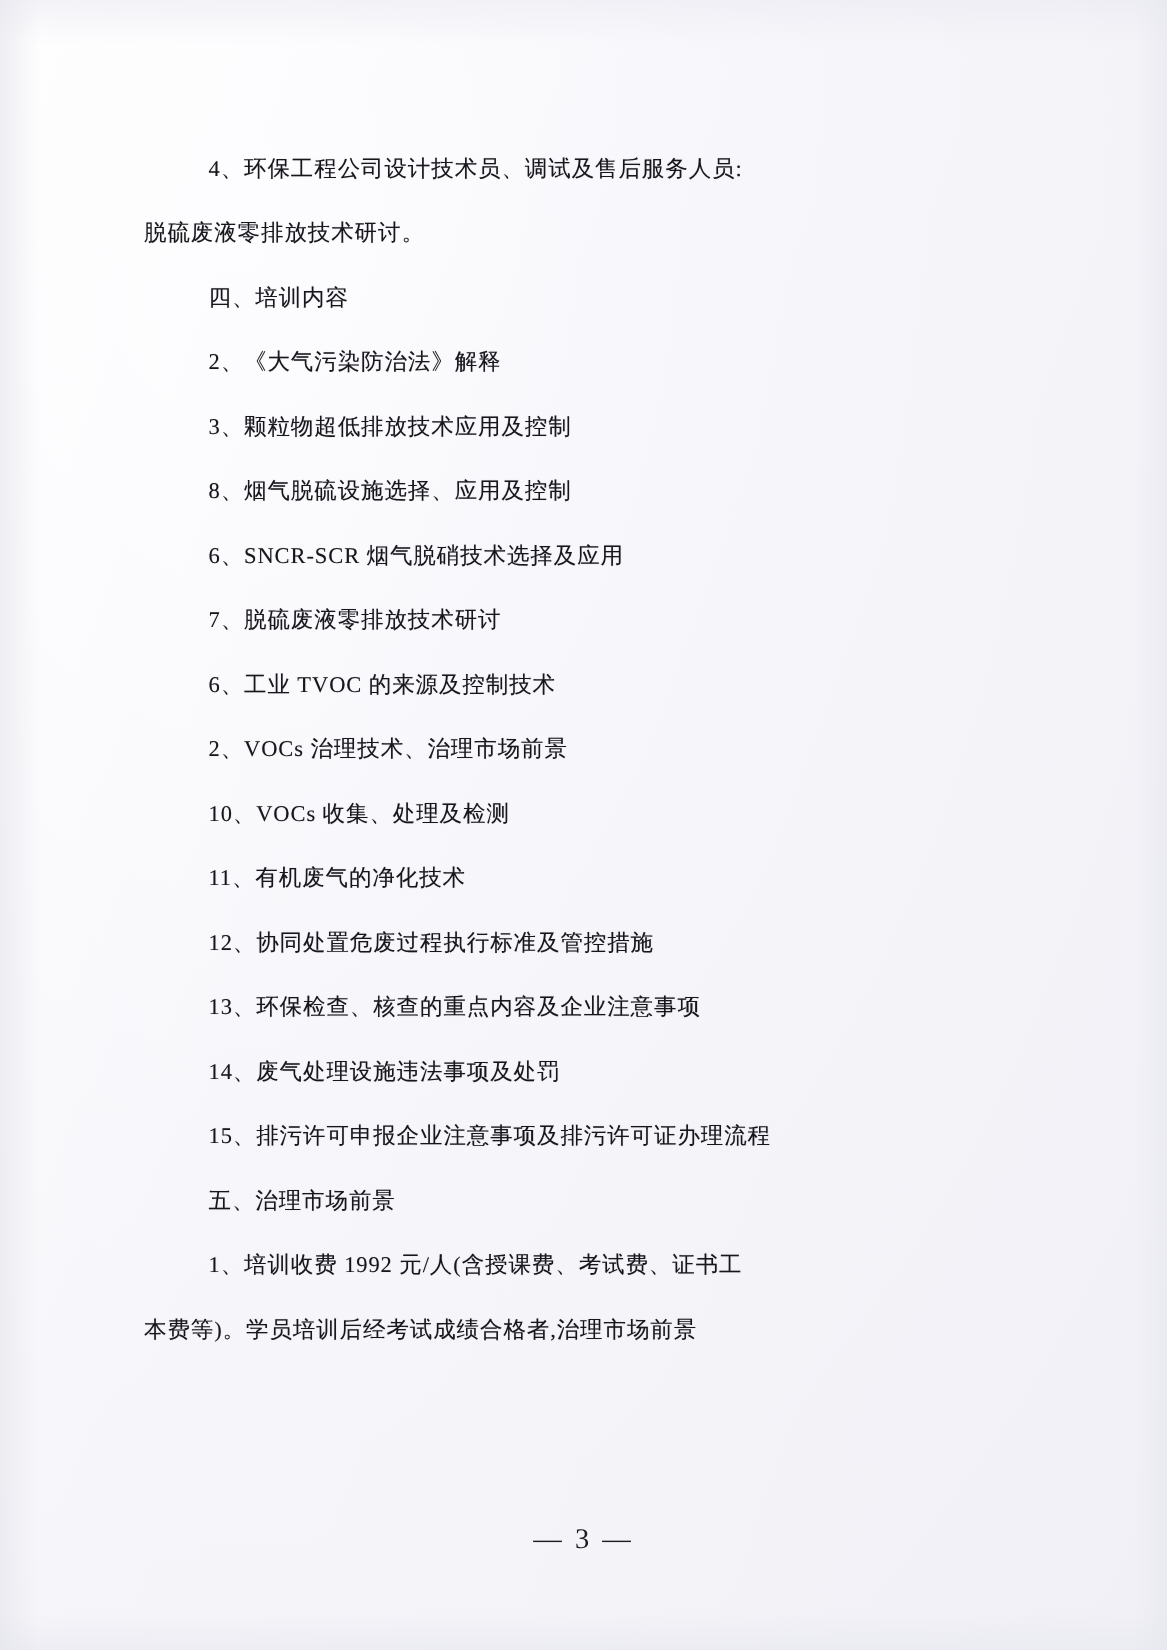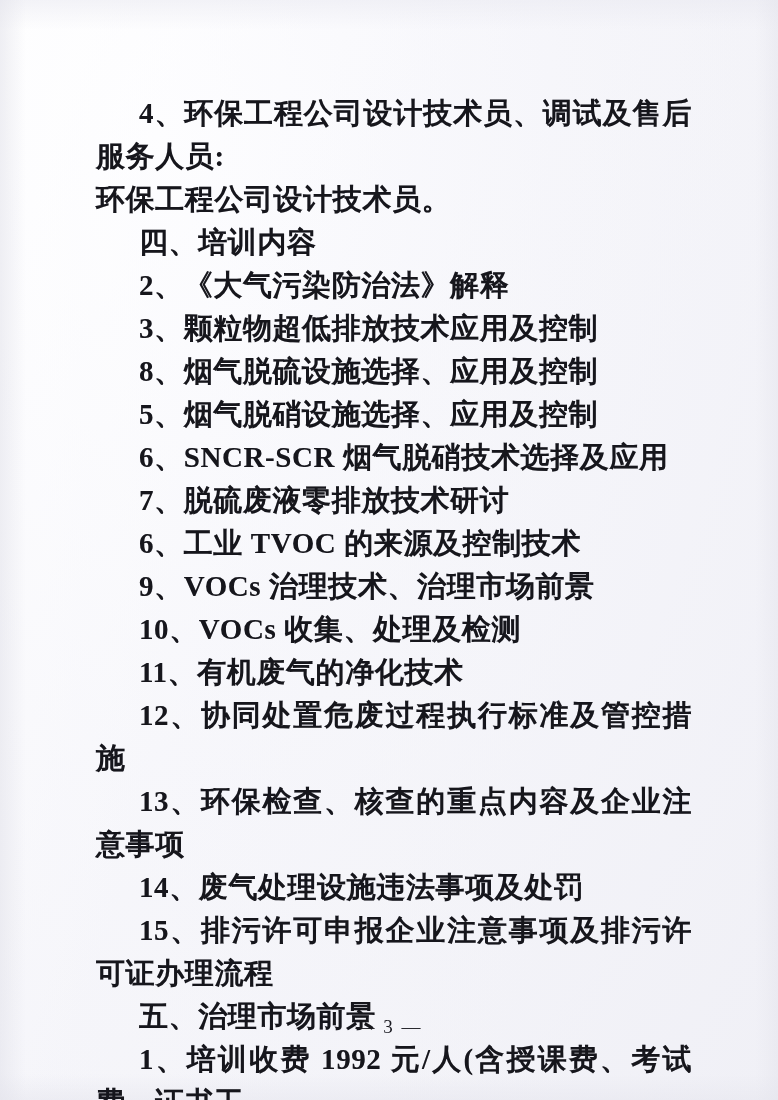--- a/index.html
+++ b/index.html
@@ -43,27 +43,27 @@
     pointer-events: none;
   }
   .content {
     position: absolute;
     left: 96px;
     top: 92px;
     width: 596px;
     z-index: 2;
   }
   .line {
-    font-size: 29px;
+    font-size: 15px;
     line-height: 43px;
     color: #16161c;
     letter-spacing: 0.6px;
     white-space: pre-wrap;
     text-align: justify;
-    font-weight: 700;
+    font-weight: 400;
     text-shadow: 0 0 0.6px rgba(20,20,30,0.35);
   }
   .indent {
     text-indent: 43px;
   }
   .footer {
     position: absolute;
     left: 0;
     right: 0;
     top: 1016px;
@@ -73,30 +73,29 @@
     letter-spacing: 2px;
     z-index: 2;
   }
 </style>
 </head>
 <body>
 
 <div class="page">
   <div class="content">
     <div class="line indent">4、环保工程公司设计技术员、调试及售后服务人员:</div>
-    <div class="line">环保工程公司设计技术员。</div>
+    <div class="line">脱硫废液零排放技术研讨。</div>
     <div class="line indent">四、培训内容</div>
     <div class="line indent">2、《大气污染防治法》解释</div>
     <div class="line indent">3、颗粒物超低排放技术应用及控制</div>
     <div class="line indent">8、烟气脱硫设施选择、应用及控制</div>
-    <div class="line indent">5、烟气脱硝设施选择、应用及控制</div>
     <div class="line indent">6、SNCR-SCR 烟气脱硝技术选择及应用</div>
     <div class="line indent">7、脱硫废液零排放技术研讨</div>
     <div class="line indent">6、工业 TVOC 的来源及控制技术</div>
-    <div class="line indent">9、VOCs 治理技术、治理市场前景</div>
+    <div class="line indent">2、VOCs 治理技术、治理市场前景</div>
     <div class="line indent">10、VOCs 收集、处理及检测</div>
     <div class="line indent">11、有机废气的净化技术</div>
     <div class="line indent">12、协同处置危废过程执行标准及管控措施</div>
     <div class="line indent">13、环保检查、核查的重点内容及企业注意事项</div>
     <div class="line indent">14、废气处理设施违法事项及处罚</div>
     <div class="line indent">15、排污许可申报企业注意事项及排污许可证办理流程</div>
     <div class="line indent">五、治理市场前景</div>
     <div class="line indent">1、培训收费 1992 元/人(含授课费、考试费、证书工</div>
     <div class="line">本费等)。学员培训后经考试成绩合格者,治理市场前景</div>
   </div>

